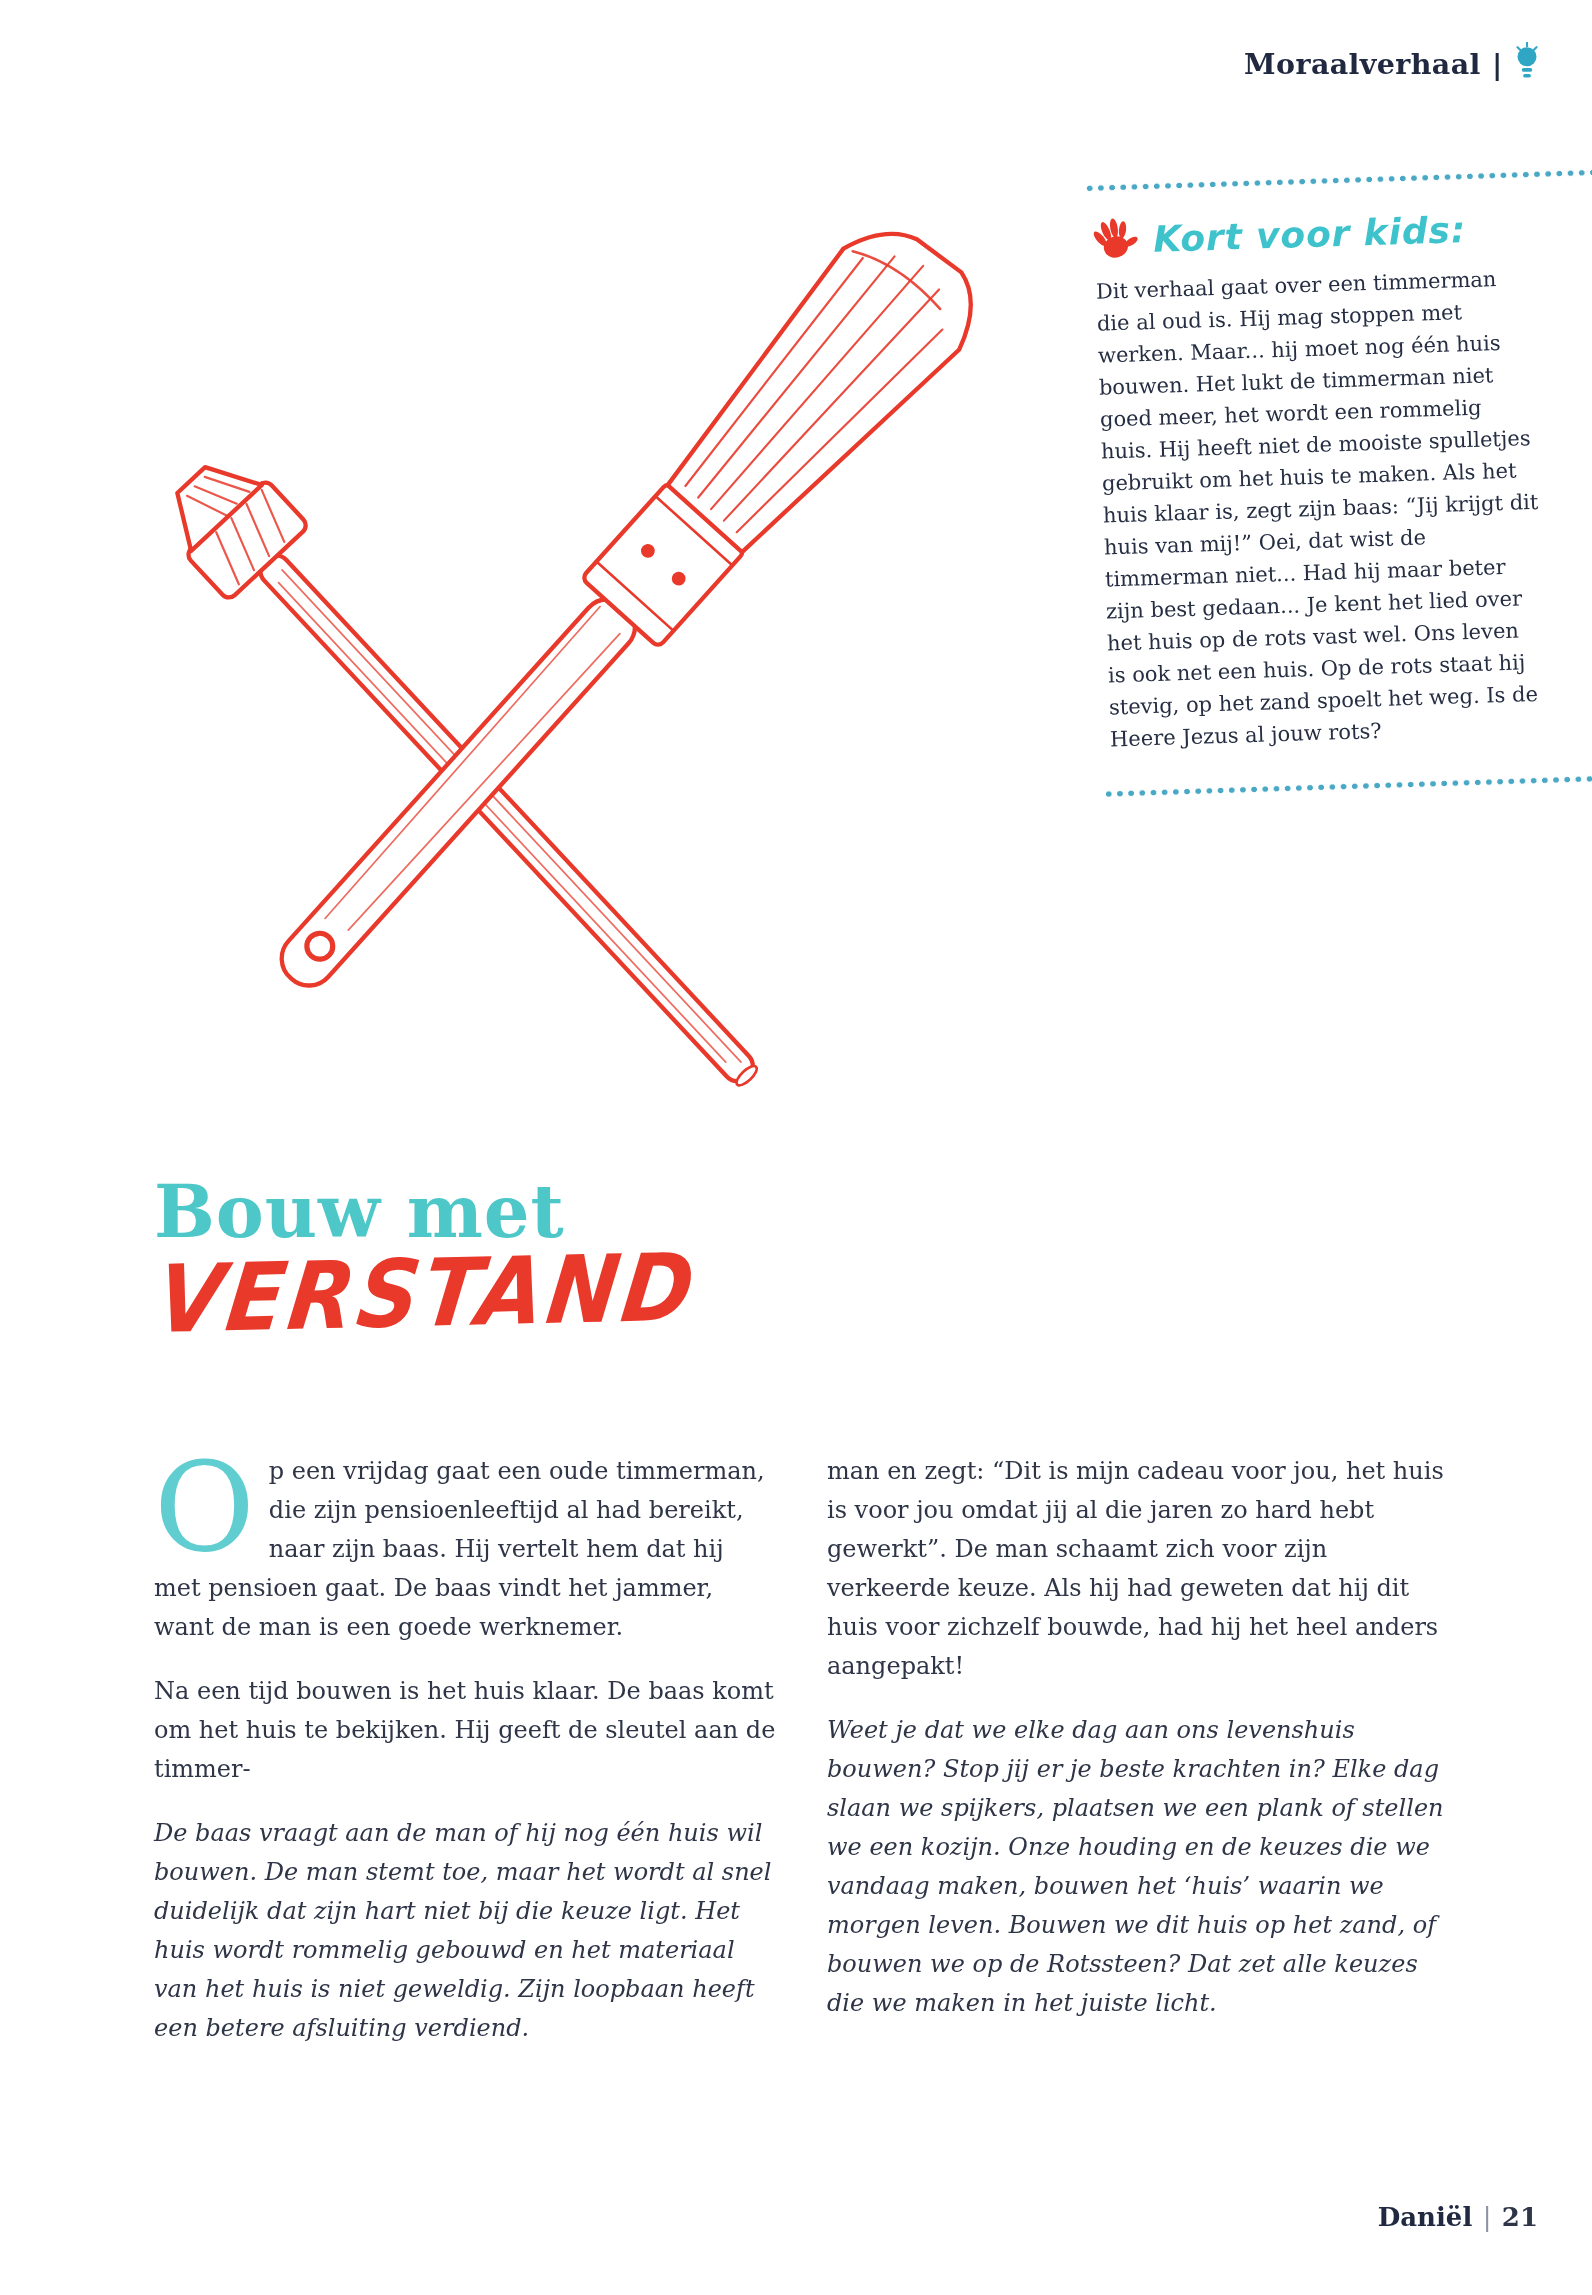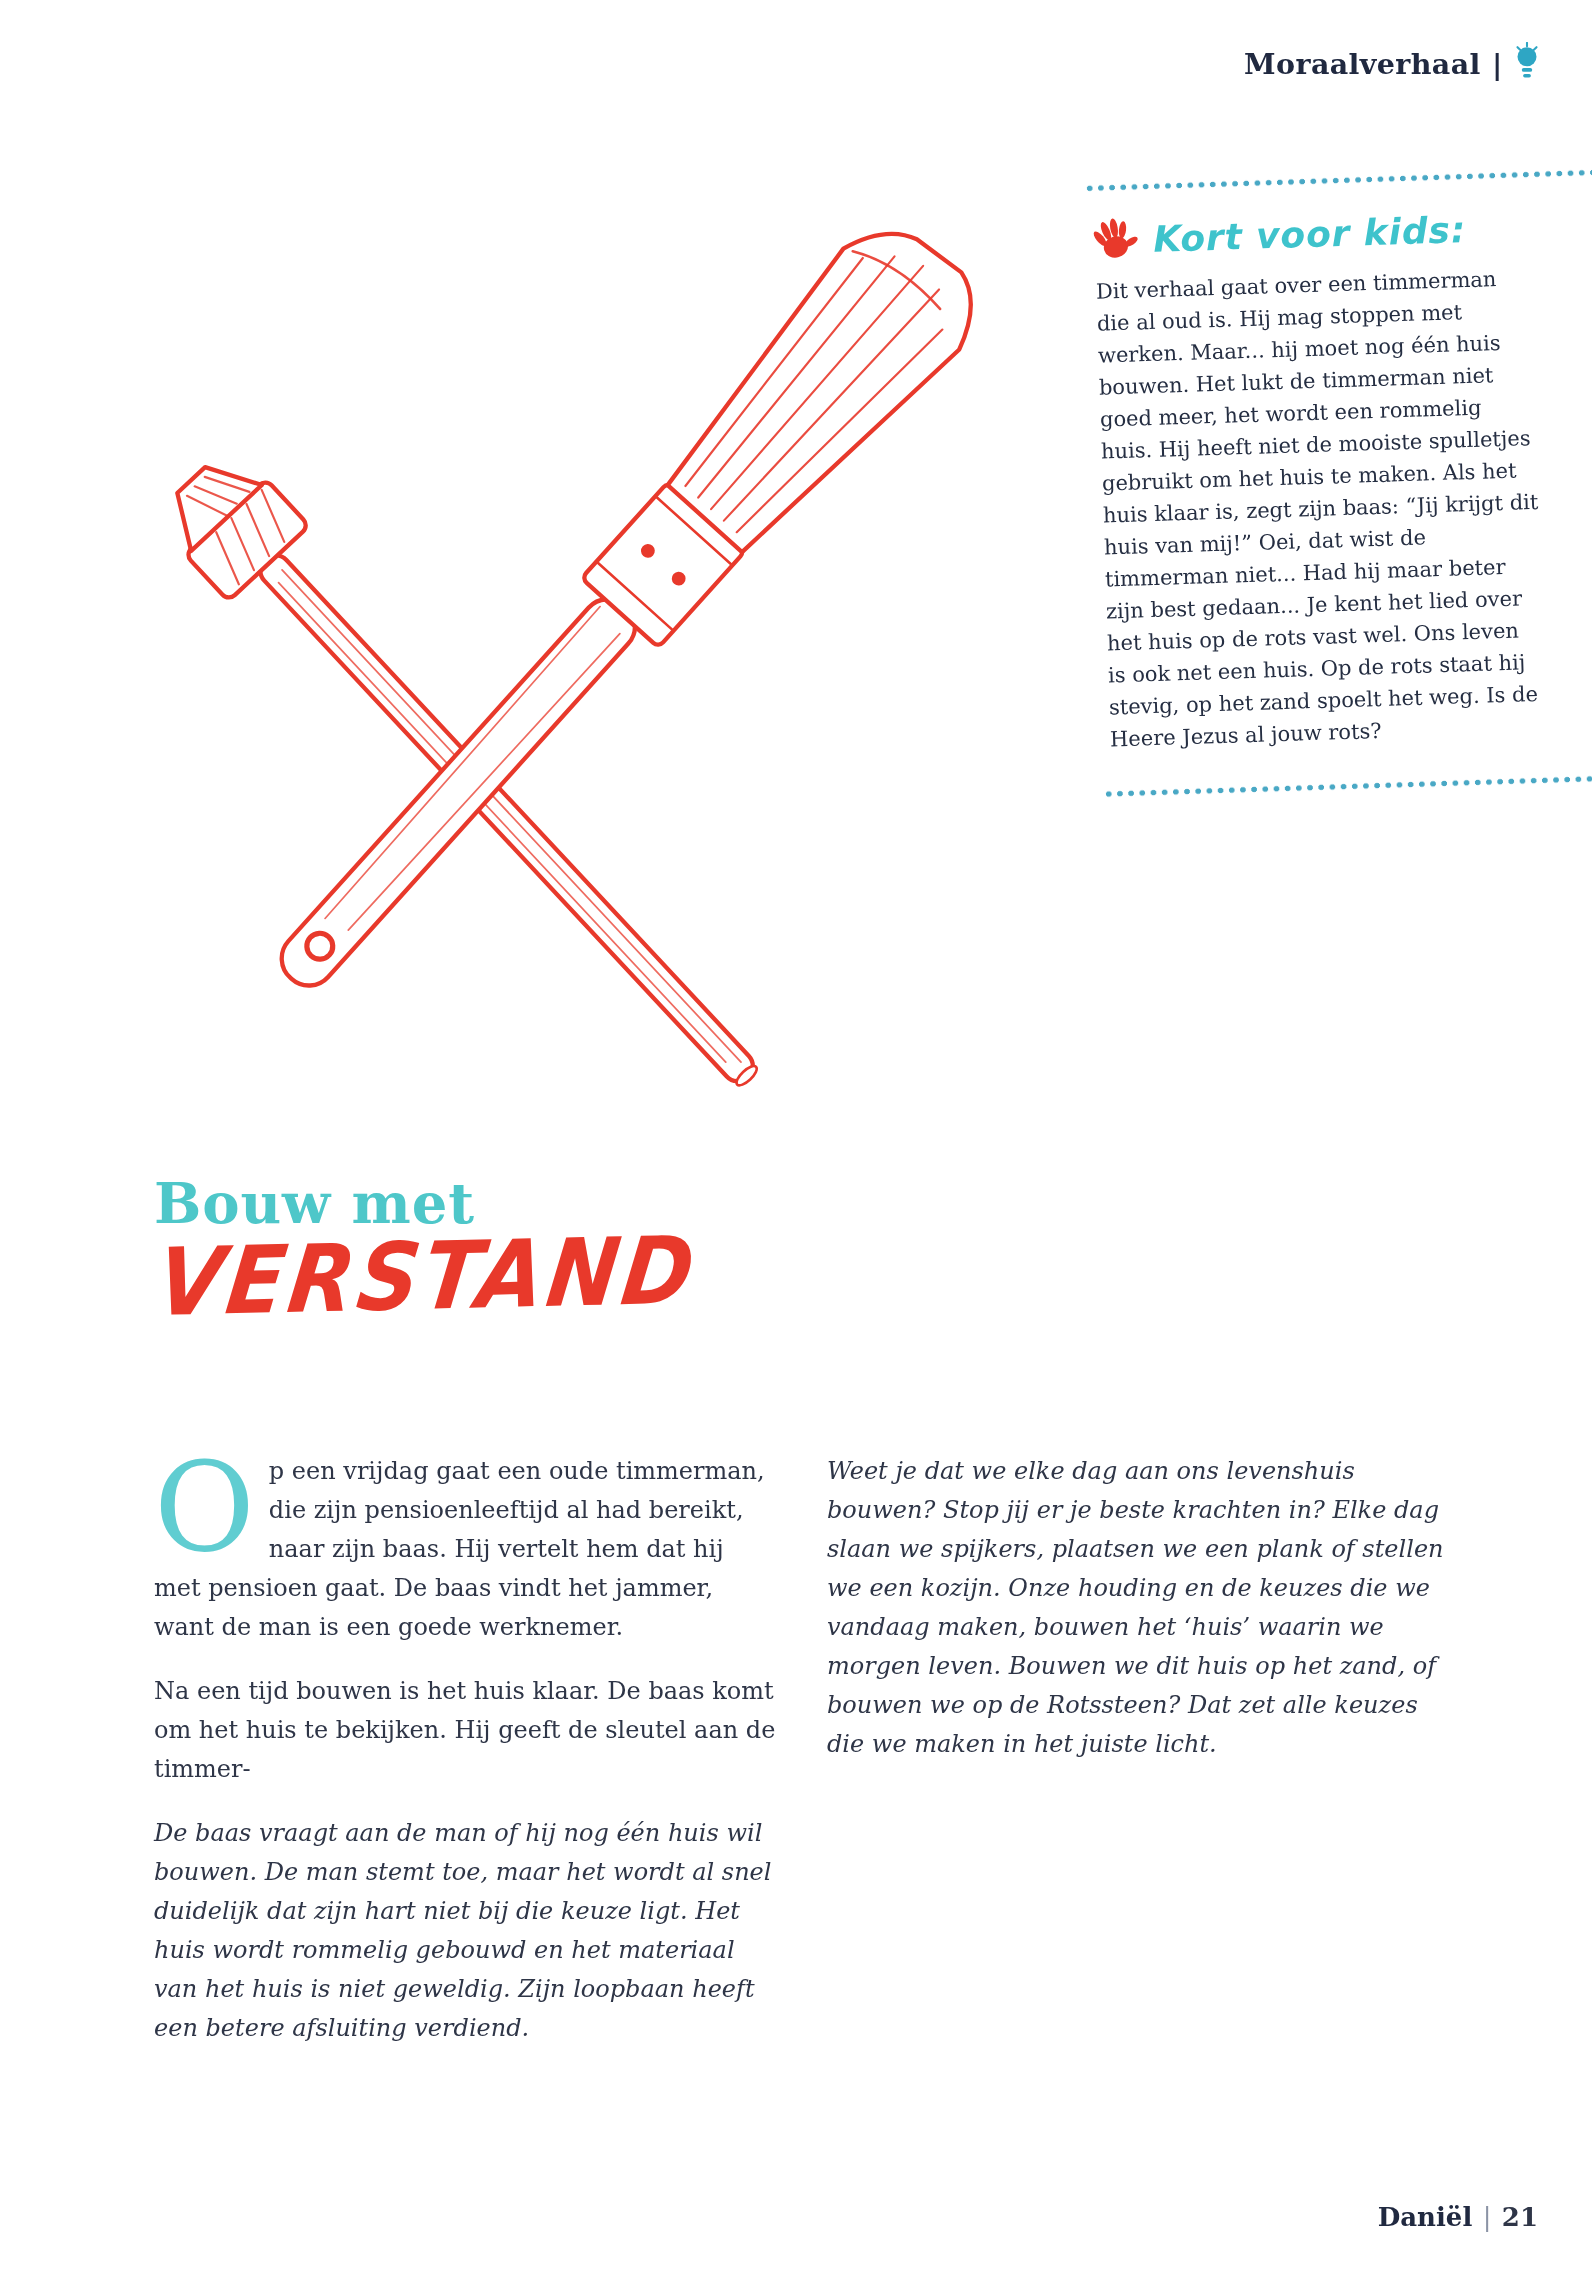--- a/index.html
+++ b/index.html
@@ -47,21 +47,21 @@
     font-size: 36px; color: #3ec3cc; letter-spacing: 0.9px;
   }
   .kids-body {
     margin: 7px 0 0 8.6px; width: 436px;
     font-size: 21px; line-height: 32px; color: #252e42;
   }
 
   
   .title-block { position: absolute; left: 154px; top: 1175px; }
   .title-line1 {
-    font-size: 56px; font-weight: 700; color: #4ec7c9;
+    font-size: 72px; font-weight: 700; color: #4ec7c9;
     line-height: 1.02; letter-spacing: 0.9px;
   }
   .title-line2 {
     display: inline-block; margin: 5.2px 0 0 3.5px;
     font-family: "DejaVu Sans", sans-serif;
     font-size: 85px; font-weight: 700; font-style: italic;
     color: #e8392b; letter-spacing: 3.5px; line-height: 1.08;
     transform: skewX(-8deg) scaleY(1.1) rotate(-1.2deg);
     transform-origin: left center;
   }
@@ -161,20 +161,21 @@
     <div class="title-line2">VERSTAND</div>
   </div>
 
   <div class="article">
     <div class="colm">
       <p><span class="dropcap">O</span><span>p een vrijdag gaat een oude timmerman, die zijn pensioenleeftijd al had bereikt, naar zijn baas. Hij vertelt hem dat hij met pensioen gaat. De baas vindt het jammer, want de man is een goede werknemer.</span></p>
       <p>Na een tijd bouwen is het huis klaar. De baas komt om het huis te bekijken. Hij geeft de sleutel aan de timmer-</p>
       <p>De baas vraagt aan de man of hij nog één huis wil bouwen. De man stemt toe, maar het wordt al snel duidelijk dat zijn hart niet bij die keuze ligt. Het huis wordt rommelig gebouwd en het materiaal van het huis is niet geweldig. Zijn loopbaan heeft een betere afsluiting verdiend.</p>
     </div>
     <div class="colm">
+      <p>man en zegt: “Dit is mijn cadeau voor jou, het huis is voor jou omdat jij al die jaren zo hard hebt gewerkt”. De man schaamt zich voor zijn verkeerde keuze. Als hij had geweten dat hij dit huis voor zichzelf bouwde, had hij het heel anders aangepakt!</p>
       <p>Weet je dat we elke dag aan ons levenshuis bouwen? Stop jij er je beste krachten in? Elke dag slaan we spijkers, plaatsen we een plank of stellen we een kozijn. Onze houding en de keuzes die we vandaag maken, bouwen het ‘huis’ waarin we morgen leven. Bouwen we dit huis op het zand, of bouwen we op de Rotssteen? Dat zet alle keuzes die we maken in het juiste licht.</p>
     </div>
   </div>
 
   <footer class="pagefoot">
     <span class="foot-mag">Daniël</span>
     <span class="foot-sep">|</span>
     <span class="foot-num">21</span>
   </footer>
 

